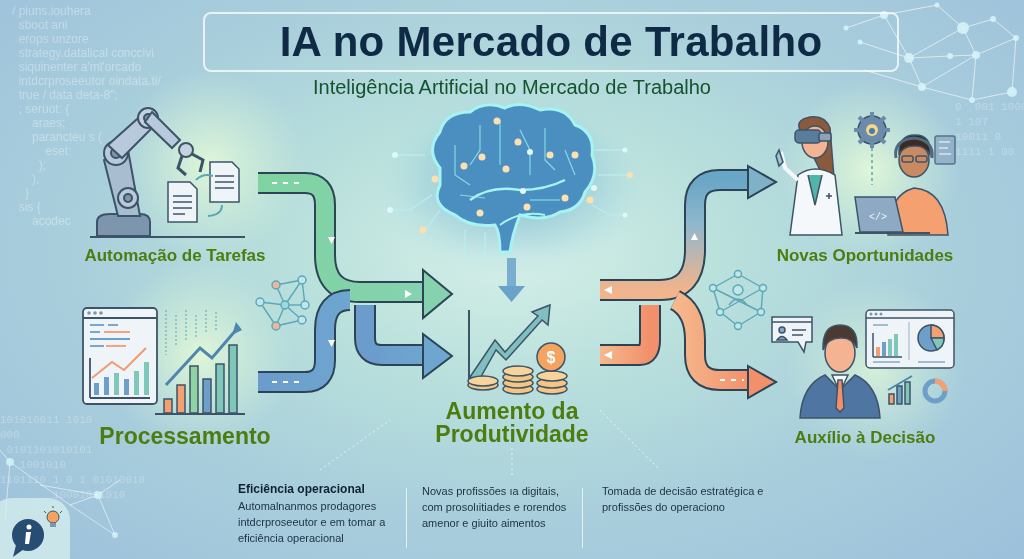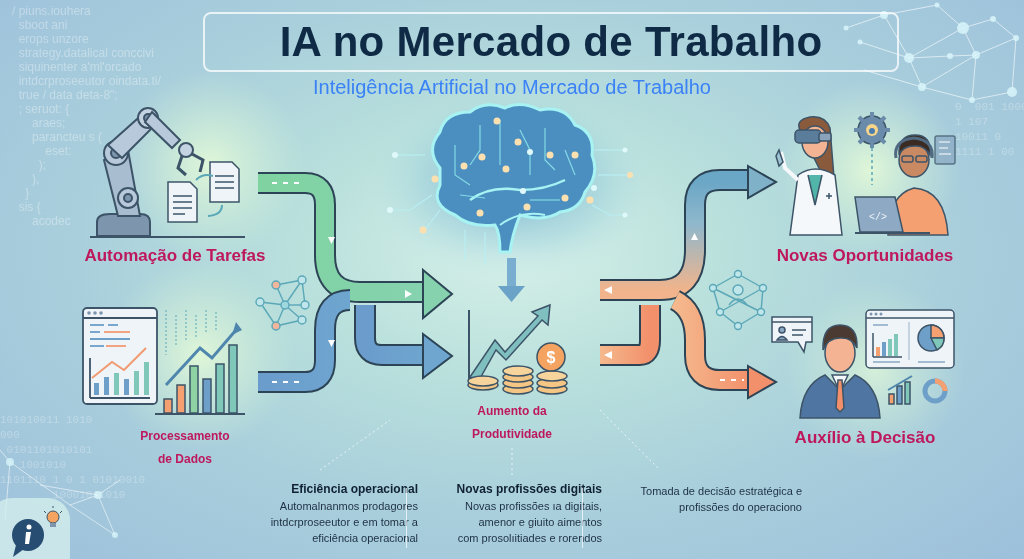--- a/index.html
+++ b/index.html
@@ -25,28 +25,28 @@
     position: absolute; left: 203px; top: 12px; width: 696px; height: 60px;
     border: 2px solid rgba(255,255,255,0.75); border-radius: 8px;
     display: flex; align-items: center; justify-content: center;
   }
   .title {
     font-family: "Liberation Sans", sans-serif; font-weight: 700; font-size: 42px;
     color: #0f2a45; letter-spacing: 0.3px;
   }
   .subtitle {
     position: absolute; left: 0; width: 1024px; top: 76px; text-align: center;
-    font-size: 20px; color: #3b82f6;
+    font-size: 20px; color: #14532d;
   }
   .label {
-    position: absolute; font-weight: 700; color: #be185d; text-align: center;
+    position: absolute; font-weight: 700; color: #4d7c0f; text-align: center;
     font-size: 17px; line-height: 22px;
   }
-  .label.big { font-size: 12px; line-height: 23px; }
-  .bottom-col { position: absolute; top: 482px; text-align: right; width: 180px; }
+  .label.big { font-size: 23px; line-height: 23px; }
+  .bottom-col { position: absolute; top: 482px; text-align: left; width: 180px; }
   .bottom-col .h { font-size: 12px; font-weight: 700; color: #102133; line-height: 15px; }
   .bottom-col .p { font-size: 11px; color: #1e3043; line-height: 13px; margin-top: 3px; }
   .vdiv { position: absolute; top: 488px; width: 1px; height: 60px; background: rgba(255,255,255,0.7); }
   .info-box {
     position: absolute; left: -10px; top: 498px; width: 80px; height: 80px;
     border-radius: 22px; background: rgba(215,240,238,0.75);
   }
 </style>
 </head>
 <body>
@@ -487,41 +487,39 @@
   <g stroke="rgba(255,255,255,0.7)" stroke-width="1" stroke-dasharray="2 3">
     <line x1="320" y1="470" x2="390" y2="420"></line>
       <line x1="512" y1="448" x2="512" y2="478"></line>
       <line x1="600" y1="410" x2="660" y2="470"></line>
   </g>
 </svg>
 
 <div class="label" style="left:60px; top:245px; width:230px;">Automação de Tarefas</div>
 <div class="label big" style="left:80px; top:425px; width:210px;">
   <div>Processamento</div>
-  <div>de Dados</div>
 </div>
 <div class="label big" style="left:412px; top:400px; width:200px;">
   <div>Aumento da</div>
   <div>Produtividade</div>
 </div>
 <div class="label" style="left:745px; top:245px; width:240px;">Novas Oportunidades</div>
 <div class="label" style="left:760px; top:427px; width:210px;">Auxílio à Decisão</div>
 
 <div class="bottom-col" style="left:238px;">
   <div class="h">Eficiência operacional</div>
   <div class="p">Automalnanmos prodagores</div>
   <div class="p">intdcrproseeutor e em tomar a</div>
   <div class="p">eficiência operacional</div>
 </div>
 <div class="vdiv" style="left:406px;"></div>
 <div class="bottom-col" style="left:422px;">
-  <div class="h">Novas profissões digitais</div>
   <div class="p">Novas profissões ıa digitais,</div>
+  <div class="p">com prosolıitiades e rorendos</div>
   <div class="p">amenor e giuito aimentos</div>
-  <div class="p">com prosolıitiades e rorendos</div>
 </div>
 <div class="vdiv" style="left:582px;"></div>
 <div class="bottom-col" style="left:602px; width:200px;">
   <div class="p">Tomada de decisão estratégica e</div>
   <div class="p">profissões do operaciono</div>
 </div>
 
 <div class="info-box"></div>
 <svg style="position:absolute; left:8px; top:503px;" width="60" height="56" viewBox="0 0 60 56">
   <circle cx="20" cy="32" r="16" fill="#274d73"></circle>

